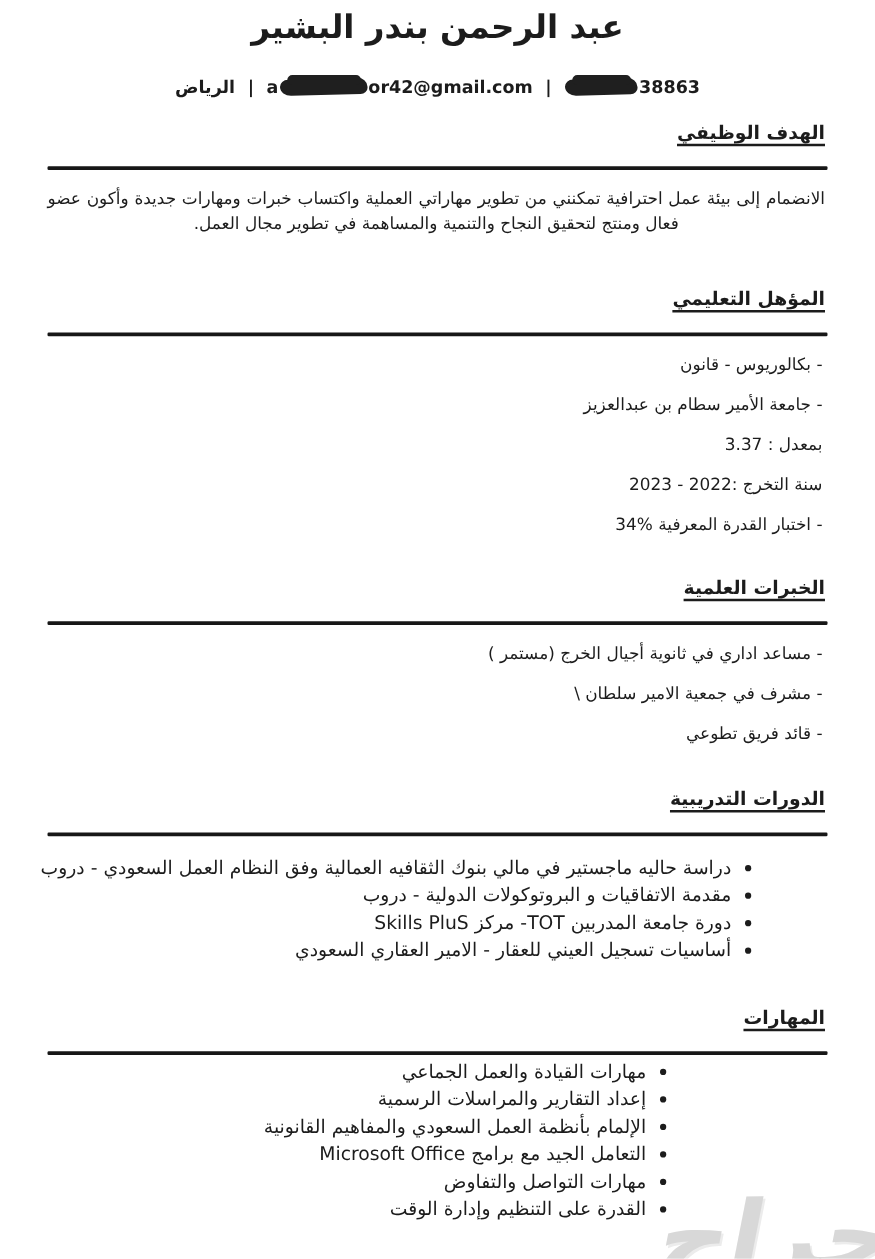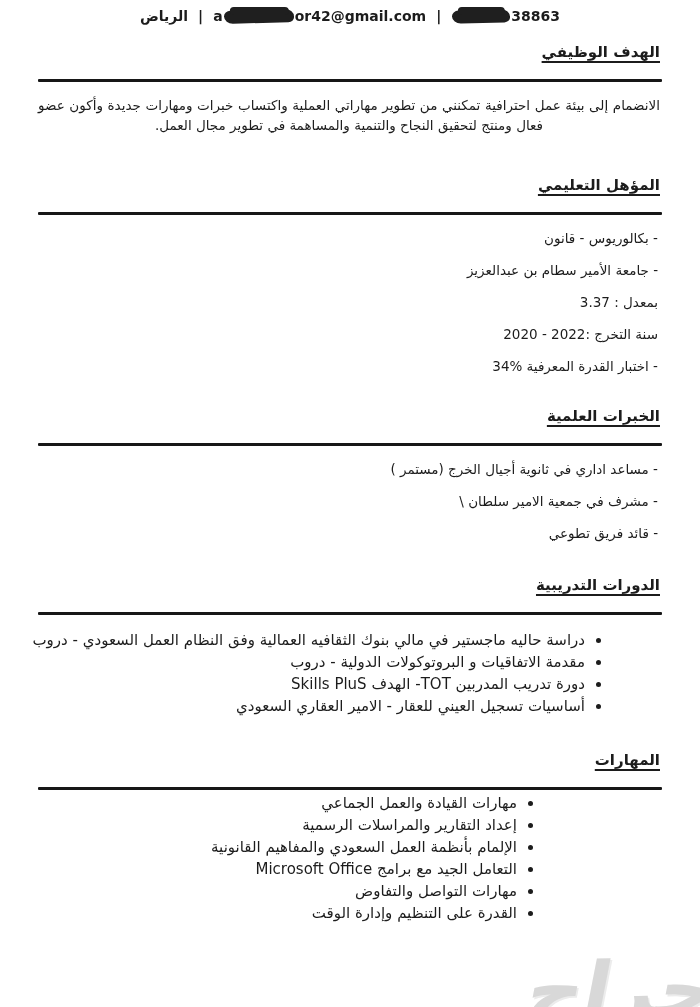--- a/index.html
+++ b/index.html
@@ -20,21 +20,21 @@
     margin: 0;
     padding-top: 6px;
     text-align: center;
     font-size: 26px;
     font-weight: bold;
     line-height: 32px;
     letter-spacing: 0.5px;
   }
   .contact {
     direction: ltr;
-    margin-top: 6px;
+    margin-top: 22px;
     text-align: center;
     font-size: 14px;
     font-weight: bold;
     line-height: 20px;
     white-space: nowrap;
   }
   .contact .sep { margin: 0 10px; font-weight: bold; }
   .scribble {
     display: inline-block;
     height: 13px;
@@ -129,60 +129,61 @@
 </style>
 </head>
 <body>
 
 <div class="page">
 
   <div class="watermark">حراج</div>
 
   <div class="content">
 
+    <h1 class="name">عبد الرحمن بندر البشير</h1>
 
     <div class="contact">
       <span>الرياض</span><span class="sep">|</span><span><span>a</span><span class="scribble email"></span><span>or42@gmail.com</span></span><span class="sep">|</span><span><span class="scribble phone"></span><span>38863</span></span>
     </div>
 
     <section>
       <h2 class="section-title mt-objective">الهدف الوظيفي</h2>
       <div class="rule"></div>
       <p class="objective-text">الانضمام إلى بيئة عمل احترافية تمكنني من تطوير مهاراتي العملية واكتساب خبرات ومهارات جديدة وأكون عضو فعال ومنتج لتحقيق النجاح والتنمية والمساهمة في تطوير مجال العمل.</p>
     </section>
 
     <section>
       <h2 class="section-title mt-education">المؤهل التعليمي</h2>
       <div class="rule"></div>
       <div class="dash-list">
         <div class="dash-item">- بكالوريوس - قانون</div>
         <div class="dash-item">- جامعة الأمير سطام بن عبدالعزيز</div>
         <div class="dash-item">بمعدل : 3.37</div>
-        <div class="dash-item">سنة التخرج :2022 - 2020</div>
+        <div class="dash-item">سنة التخرج :2022 - 2023</div>
         <div class="dash-item">- اختبار القدرة المعرفية %34</div>
       </div>
     </section>
 
     <section>
       <h2 class="section-title mt-experience">الخبرات العلمية</h2>
       <div class="rule"></div>
       <div class="dash-list">
         <div class="dash-item">- مساعد اداري في ثانوية أجيال الخرج (مستمر )</div>
         <div class="dash-item">- مشرف في جمعية الامير سلطان \</div>
         <div class="dash-item">- قائد فريق تطوعي</div>
       </div>
     </section>
 
     <section>
       <h2 class="section-title mt-courses">الدورات التدريبية</h2>
       <div class="rule"></div>
       <ul class="bullet-list">
         <li>دراسة حاليه ماجستير في مالي بنوك الثقافيه العمالية وفق النظام العمل السعودي - دروب</li>
         <li>مقدمة الاتفاقيات و البروتوكولات الدولية - دروب</li>
-        <li>دورة تدريب المدربين TOT- الهدف Skills PluS</li>
+        <li>دورة جامعة المدربين TOT- مركز Skills PluS</li>
         <li>أساسيات تسجيل العيني للعقار - الامير العقاري السعودي</li>
       </ul>
     </section>
 
     <section>
       <h2 class="section-title mt-skills">المهارات</h2>
       <div class="rule"></div>
       <ul class="bullet-list skills">
         <li>مهارات القيادة والعمل الجماعي</li>
         <li>إعداد التقارير والمراسلات الرسمية</li>

